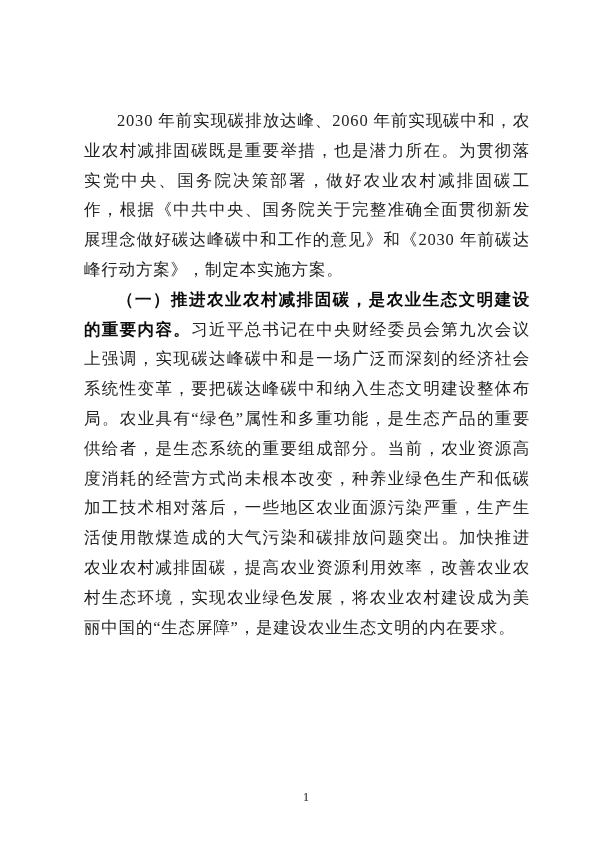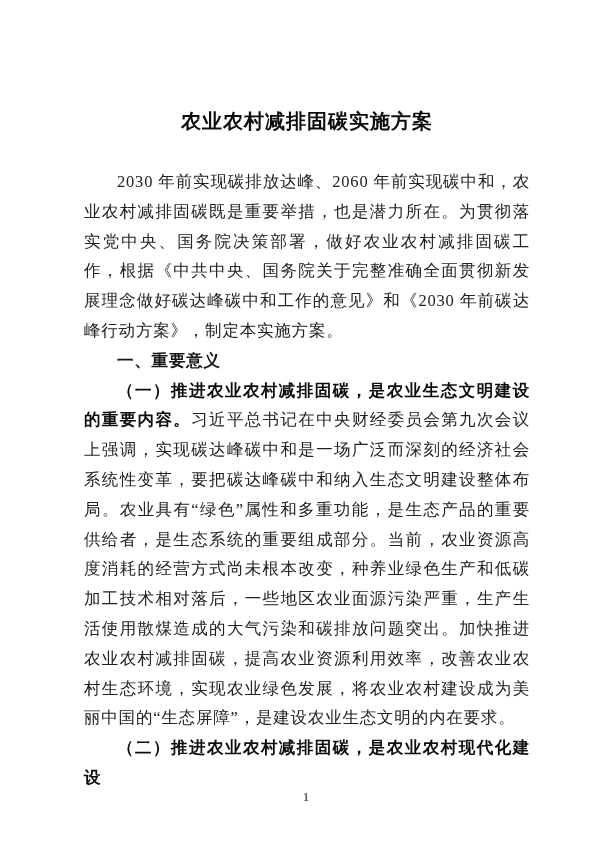--- a/index.html
+++ b/index.html
@@ -55,23 +55,20 @@
     font-size: 13px;
     letter-spacing: 0;
     color: #222222;
     font-family: "Liberation Serif", serif;
   }
 </style>
 </head>
 <body>
 
 <div class="page">
-  <h1 class="doc-title">农业农村减排固碳实施方案</h1>
 
   <main>
       <p class="para"><span class="seg">2030 年前实现碳排放达峰、2060 年前实现碳中和，农业农村减排固碳既是重要举措，也是潜力所在。为贯彻落实党中央、国务院决策部署，做好农业农村减排固碳工作，根据《中共中央、国务院关于完整准确全面贯彻新发展理念做好碳达峰碳中和工作的意见》和《2030 年前碳达峰行动方案》，制定本实施方案。</span></p>
-      <p class="para heading"><span class="seg">一、重要意义</span></p>
       <p class="para"><span class="seg bold">（一）推进农业农村减排固碳，是农业生态文明建设的重要内容。</span><span class="seg">习近平总书记在中央财经委员会第九次会议上强调，实现碳达峰碳中和是一场广泛而深刻的经济社会系统性变革，要把碳达峰碳中和纳入生态文明建设整体布局。农业具有“绿色”属性和多重功能，是生态产品的重要供给者，是生态系统的重要组成部分。当前，农业资源高度消耗的经营方式尚未根本改变，种养业绿色生产和低碳加工技术相对落后，一些地区农业面源污染严重，生产生活使用散煤造成的大气污染和碳排放问题突出。加快推进农业农村减排固碳，提高农业资源利用效率，改善农业农村生态环境，实现农业绿色发展，将农业农村建设成为美丽中国的“生态屏障”，是建设农业生态文明的内在要求。</span></p>
-      <p class="para"><span class="seg bold">（二）推进农业农村减排固碳，是农业农村现代化建设</span></p>
     </main>
 
   <div class="page-number">1</div>
 </div>
 
 </body></html>

